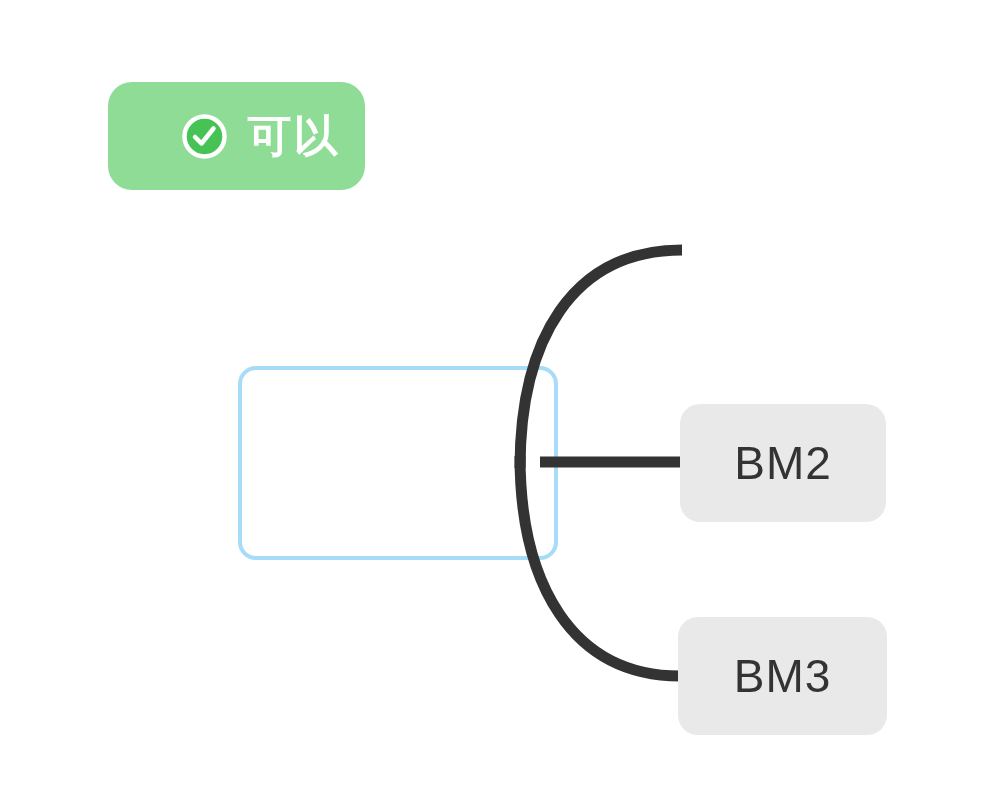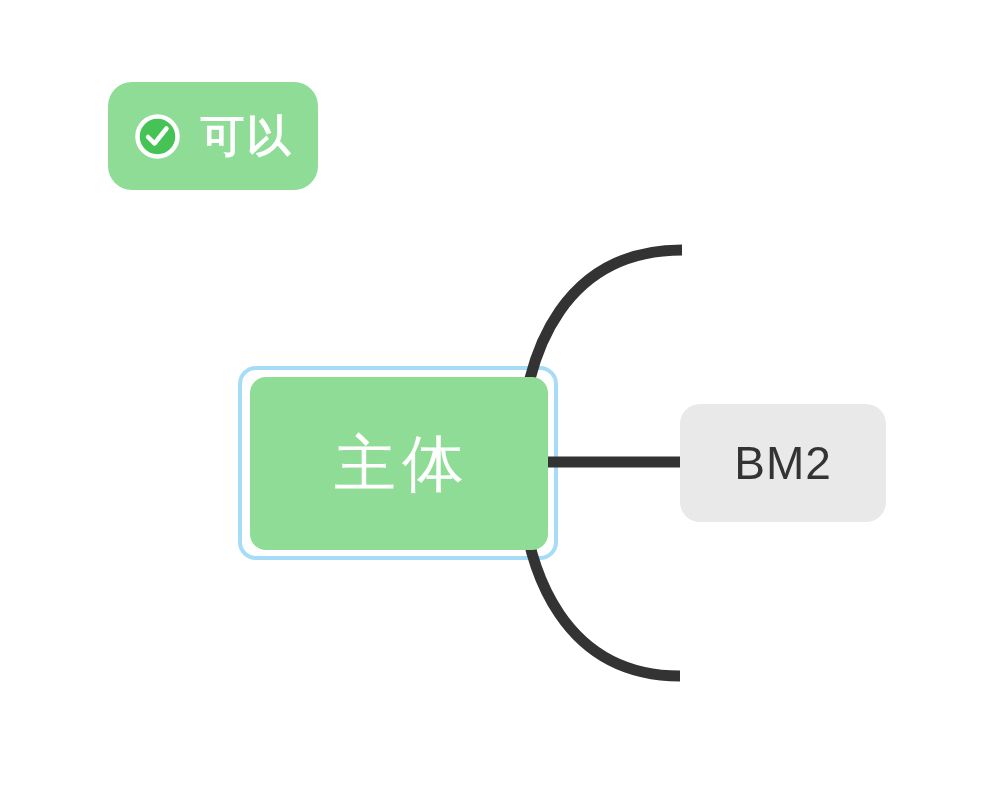--- a/index.html
+++ b/index.html
@@ -20,20 +20,21 @@
     left: 108px;
     top: 82px;
     width: 210px;
     height: 108px;
     background: var(--badge-green);
     border-radius: 24px;
     display: flex;
     align-items: center;
     justify-content: center;
     gap: 20px;
+    padding-left: 47px;
   }
   .badge .check-icon {
     display: block;
     width: 47px;
     height: 47px;
   }
   .badge .badge-label {
     color: var(--text-light);
     font-size: 44px;
     font-weight: 600;
@@ -119,21 +120,21 @@
   </div>
 
   <div class="selection-border"></div>
 
   <svg class="connectors">
     <path d="M 520 468 C 520 340 572 250 682 250"></path>
     <path d="M 540 462 L 682 462"></path>
     <path d="M 520 456 C 520 584 572 676 680 676"></path>
   </svg>
 
-  <div class="node root-node">
-    <span class="node-label">主体</span>
-  </div>
 
   <div class="node child-node bm2">
     <span class="node-label">BM2</span>
+  </div>
+  <div class="node child-node bm3">
+    <span class="node-label">BM3</span>
   </div>
 
 </div>
 
 </body></html>

